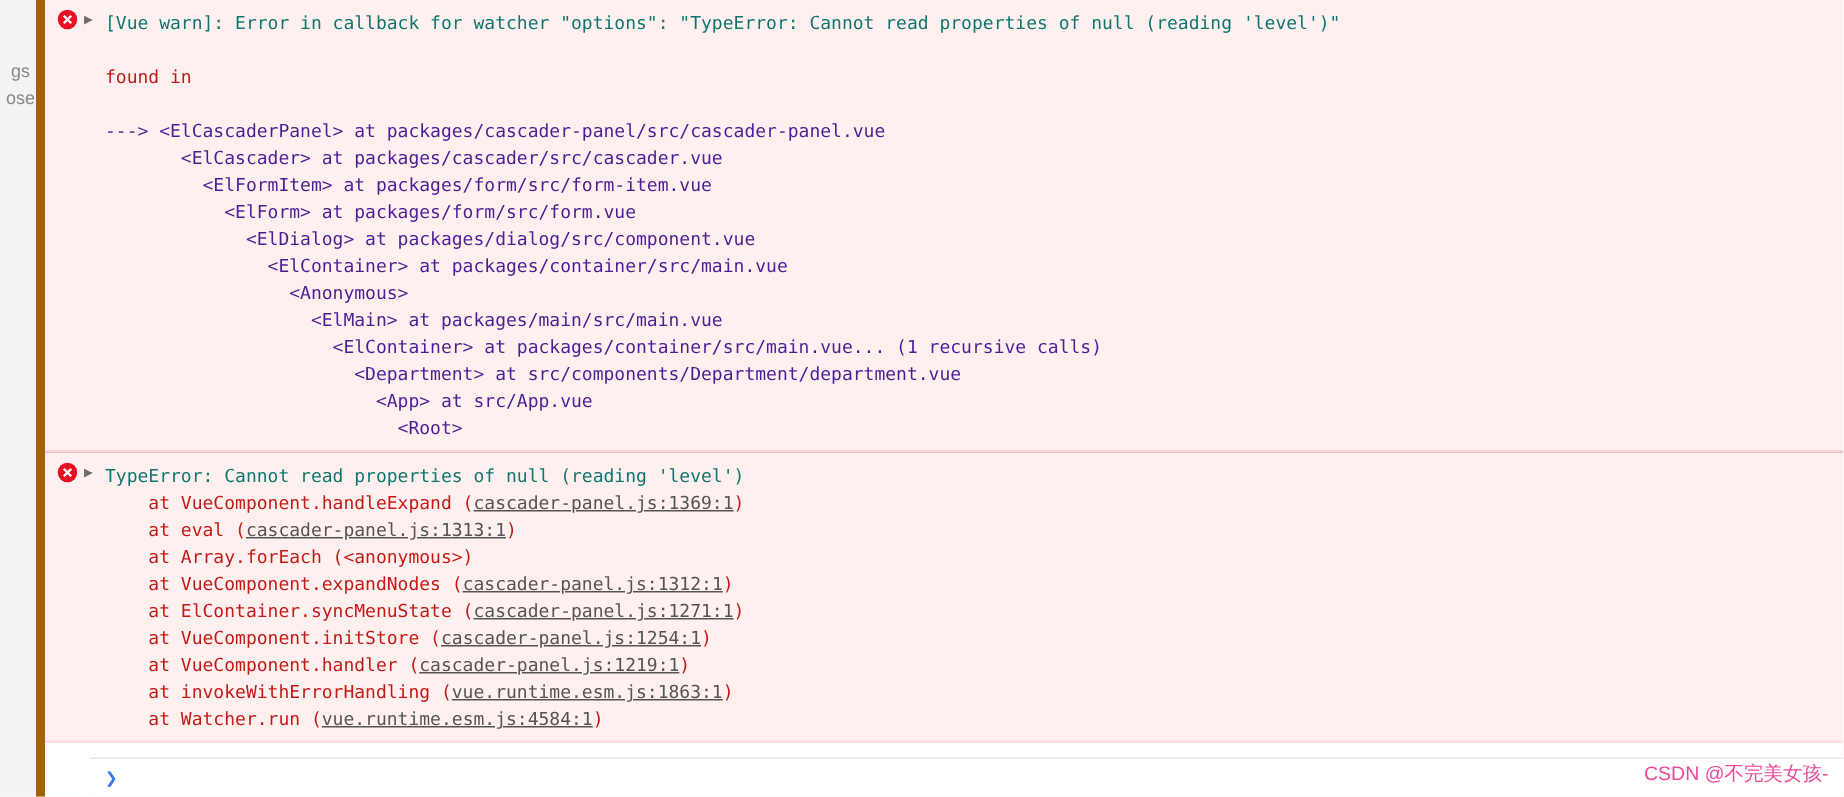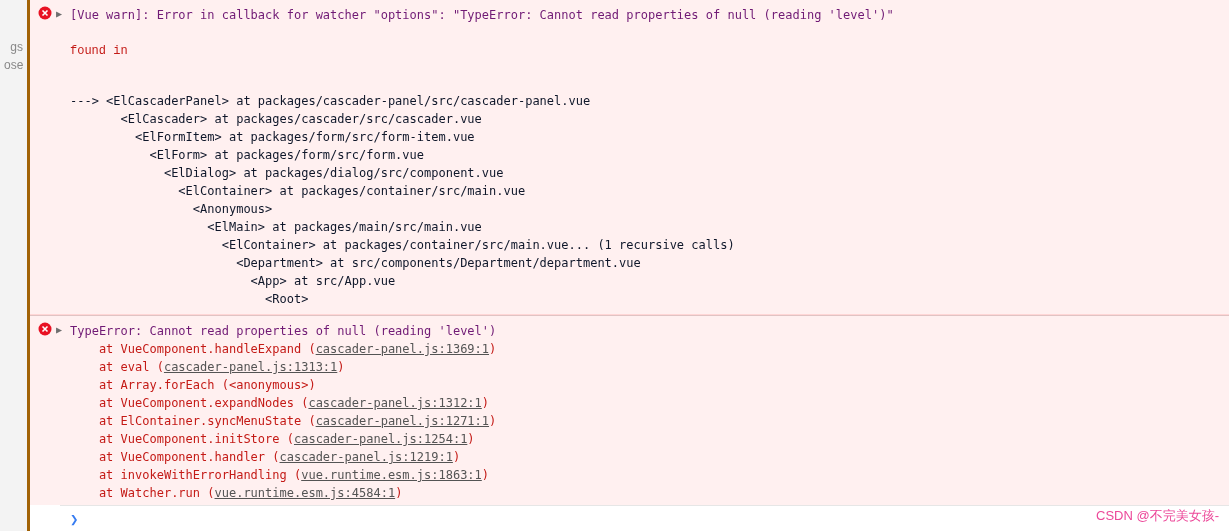--- a/index.html
+++ b/index.html
@@ -16,21 +16,21 @@
       overflow: hidden;
       position: relative;
     }
     .sidebar {
       position: absolute;
       left: 0;
       top: 0;
       width: 30px;
       height: 100%;
       background: #f3f3f3;
-      border-right: 3px solid #a16207;
+      border-right: 6px solid #a16207;
       color: #888;
       font-family: -apple-system, BlinkMacSystemFont, "Segoe UI", sans-serif;
       font-size: 12px;
     }
     .sidebar-item {
       padding: 2px 4px;
       text-align: right;
       overflow: hidden;
       white-space: nowrap;
     }
@@ -70,38 +70,37 @@
       position: absolute;
       left: 26px;
       top: 8px;
       color: #6e6e6e;
       font-size: 10px;
       cursor: pointer;
       user-select: none;
     }
     .error-content {
       margin-left: 30px;
-      color: #701a75;
+      color: #0f766e;
       line-height: 18px;
       white-space: pre;
       font-family: Menlo, Consolas, "Lucida Console", monospace;
       overflow: hidden;
     }
     .found-in {
       margin-top: 18px;
       margin-left: 30px;
       color: #c41a16;
       line-height: 18px;
       white-space: pre;
-      font-family: Liberation Mono, monospace;
     }
     .tree {
-      margin-top: 32px;
-      margin-left: 30px;
-      color: #0f172a;
+      margin-top: 18px;
+      margin-left: 30px;
+      color: #4c1d95;
       line-height: 18px;
       white-space: pre;
       font-family: Menlo, Consolas, "Lucida Console", monospace;
     }
     .stack {
       margin-left: 30px;
       color: #c41a16;
       line-height: 18px;
       font-family: Menlo, Consolas, "Lucida Console", monospace;
     }

